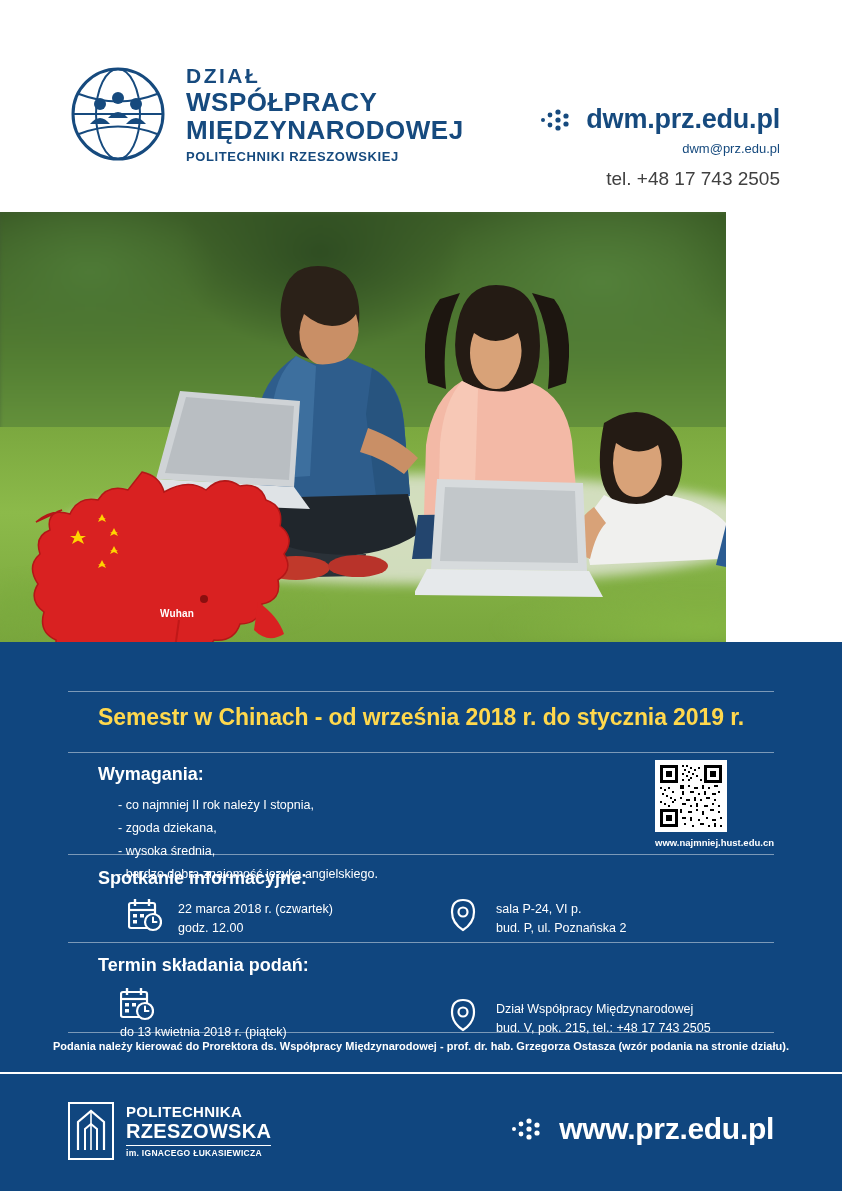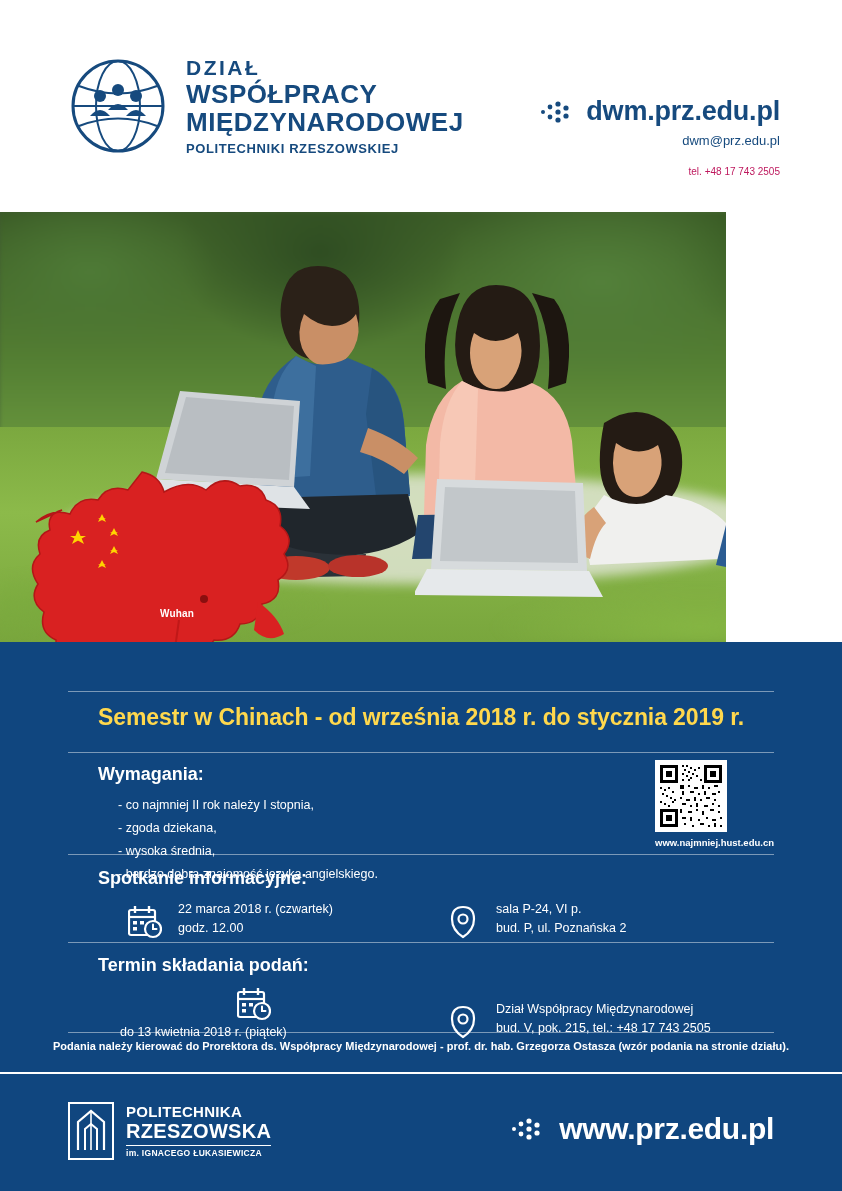--- a/index.html
+++ b/index.html
@@ -10,21 +10,21 @@
     overflow: hidden;
   }
   .poster {
     position: relative;
     width: 842px; height: 1191px;
     background: #ffffff;
   }
 
   
   .header {
-    position: absolute; top: 0; left: 0;
+    position: absolute; top: 8px; left: 0;
     width: 842px; height: 212px;
     background: #ffffff;
   }
   .logo-block {
     position: absolute; left: 68px; top: 56px;
     display: flex; align-items: center; gap: 18px;
   }
   .globe-icon { width: 100px; height: 100px; flex: 0 0 100px; }
   .dwm-text { color: #164a7e; line-height: 1.05; }
   .dwm-l1 {
@@ -49,21 +49,21 @@
     text-align: right; color: #164a7e;
   }
   .contact-url-row {
     display: flex; align-items: center; justify-content: flex-end; gap: 12px;
   }
   .dots-icon { width: 34px; height: 22px; }
   .contact-url {
     font-size: 27px; font-weight: bold; letter-spacing: -0.2px; color: #164a7e;
   }
   .contact-mail { font-size: 13px; margin-top: 6px; color: #164a7e; }
-  .contact-tel { font-size: 10px; margin-top: 18px; color: #be185d; }
+  .contact-tel { font-size: 19px; margin-top: 12px; color: #404040; }
 
   
   .photo {
     position: absolute; top: 212px; left: 0;
     width: 726px; height: 430px;
     overflow: hidden;
     background: linear-gradient(170deg, #3f5a30 0%, #4e7038 35%, #6f9a45 70%, #7fae4c 100%);
   }
   .photo-bg-trees {
     position: absolute; top: 0; left: 0; width: 842px; height: 250px;
@@ -157,21 +157,21 @@
     text-align: center;
   }
   .qr {
     width: 72px; height: 72px; background: #ffffff; padding: 3px;
     display: block;
   }
   .qr-caption {
     margin-top: 5px; font-size: 9.5px; font-weight: bold; color: #ffffff;
   }
 
-  .info-row { position: absolute; display: flex; align-items: flex-end; }
+  .info-row { position: absolute; display: flex; align-items: flex-start; }
   .ir-1 { left: 128px; top: 256px; }
   .ir-2 { left: 446px; top: 256px; }
   .ir-3 { left: 120px; top: 345px; flex-direction: column; }
   .ir-4 { left: 446px; top: 356px; }
   .ico { width: 34px; height: 34px; flex: 0 0 34px; margin-right: 16px; }
   .info-txt { font-size: 12.5px; color: #ffffff; line-height: 1.55; padding-top: 2px; }
 
   .footnote {
     position: absolute; left: 0; top: 398px;
     width: 842px; text-align: center;

